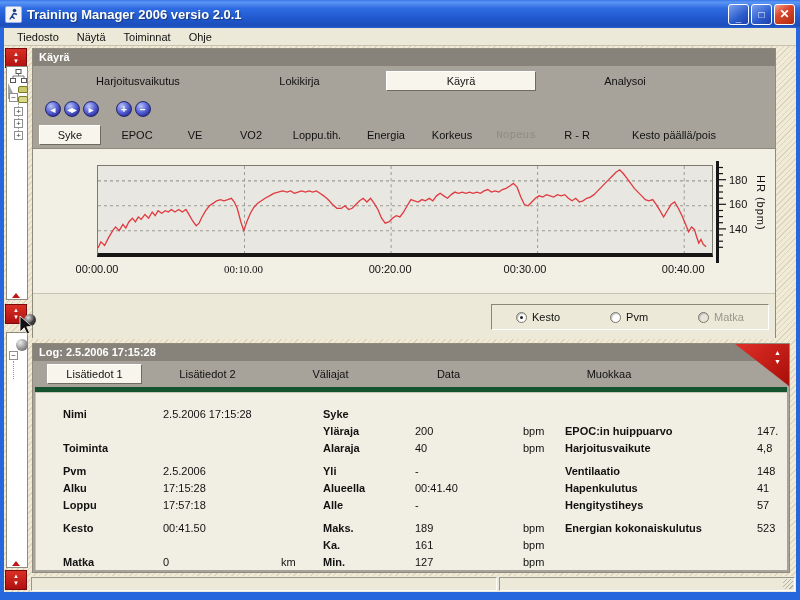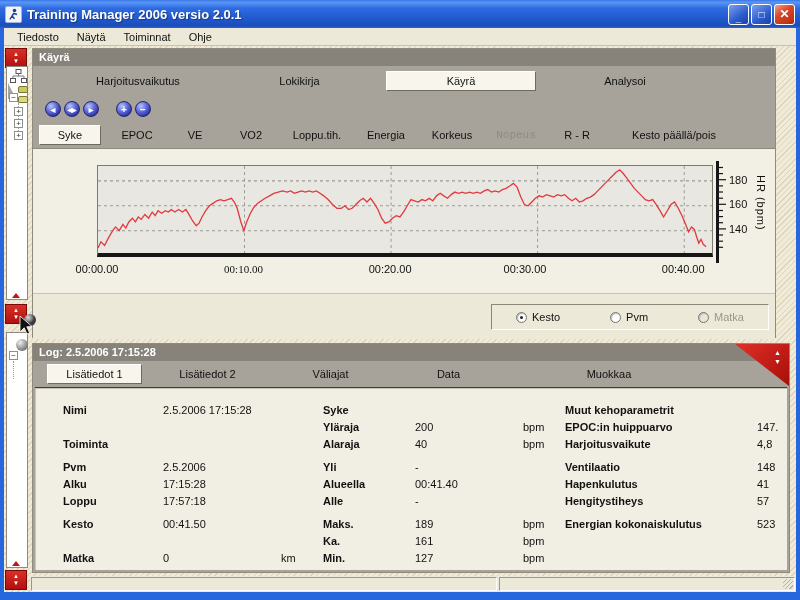--- a/index.html
+++ b/index.html
@@ -109,21 +109,21 @@
   .red-corner .ar { position:absolute; right:8px; color:#fff; font-size:7px; line-height:7px; }
   .ar.up { top:5px; } .ar.dn { top:14px; }
 
   .tabs-log { height:26px; display:flex; align-items:center; padding-left:14px; gap:8px; }
   .tab-l { text-align:center; padding:3px 0; }
   .tabs-log .tab-l:nth-child(1){width:95px}.tabs-log .tab-l:nth-child(2){width:115px}
   .tabs-log .tab-l:nth-child(3){width:115px}.tabs-log .tab-l:nth-child(4){width:105px}
   .tabs-log .tab-l:nth-child(5){width:200px}
 
   .log-content { position:absolute; left:2px; right:2px; top:43px; bottom:2px; background:#f1efe3;
-    border-top:1px solid #14532d; box-shadow:inset 1px 1px 0 #c9c5b5; overflow:hidden; padding:13px 0 0 28px; }
+    border-top:5px solid #14532d; box-shadow:inset 1px 1px 0 #c9c5b5; overflow:hidden; padding:13px 0 0 28px; }
   .lrow { display:grid; grid-template-columns:100px 118px 42px 92px 108px 42px 192px 38px;
     height:17px; align-items:center; }
   .lrow.gap { margin-top:6px; }
   .lrow.clip { height:6px; overflow:hidden; color:#555; }
   .lab { font-weight:bold; }
 
   .statusbar { position:absolute; left:30px; right:4px; bottom:8px; height:16px; display:flex; gap:2px;
     background:#ece9d8; padding:1px; }
   .scell { border:1px solid; border-color:#9a968a #fff #fff #9a968a; background:#ece9d8; }
   .scell.one { flex:1; } .scell.two { width:296px; position:relative; }
@@ -329,21 +329,20 @@
       </div>
 
       <div class="log-content">
         <div class="lrow">
           <span class="lab">Nimi</span>
             <span class="val">2.5.2006 17:15:28</span>
             <span class="unit"></span>
           <span class="lab">Syke</span>
             <span class="val"></span>
             <span class="unit"></span>
-          <span class="lab">Muut kehoparametrit</span>
             <span class="val"></span>
         </div>
         <div class="lrow">
           <span class="lab"></span>
             <span class="val"></span>
             <span class="unit"></span>
           <span class="lab">Yläraja</span>
             <span class="val">200</span>
             <span class="unit">bpm</span>
           <span class="lab">EPOC:in huippuarvo</span>

